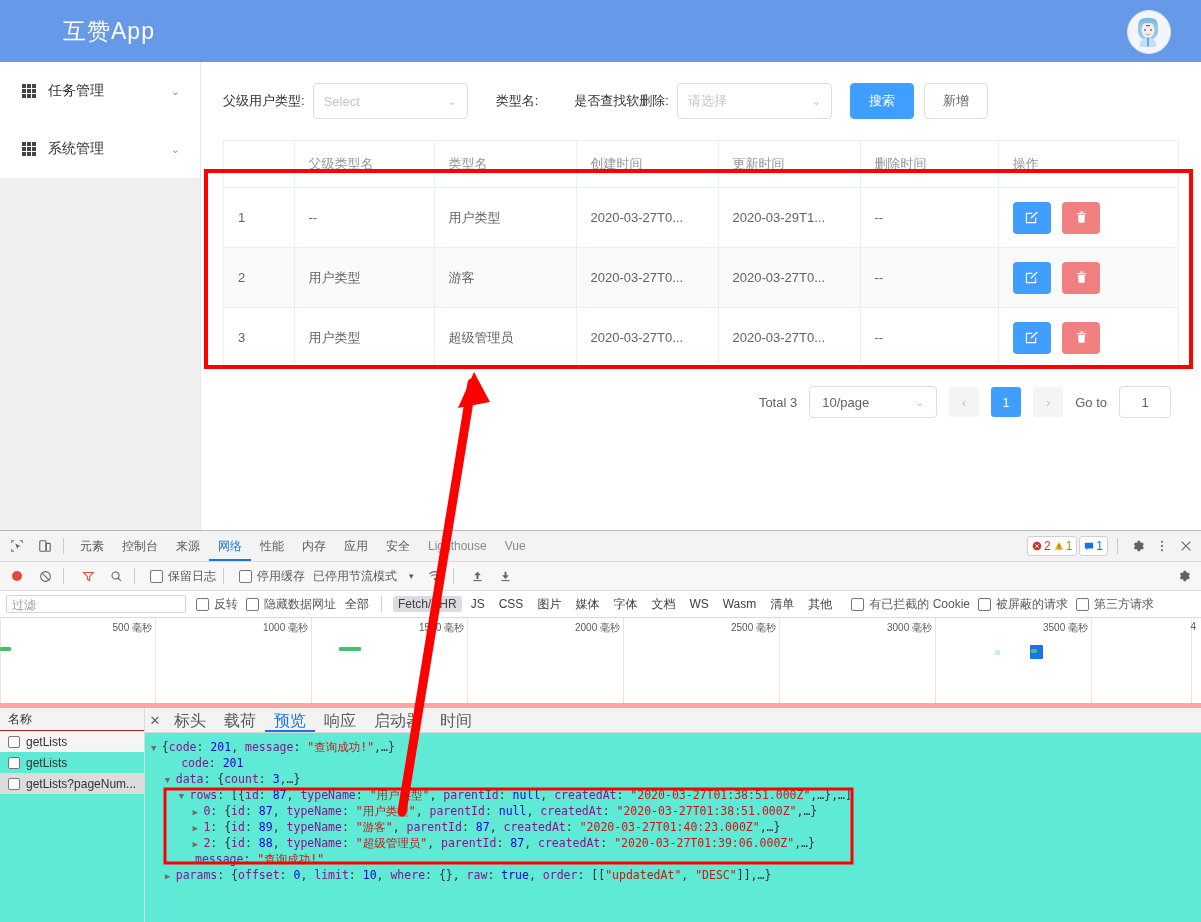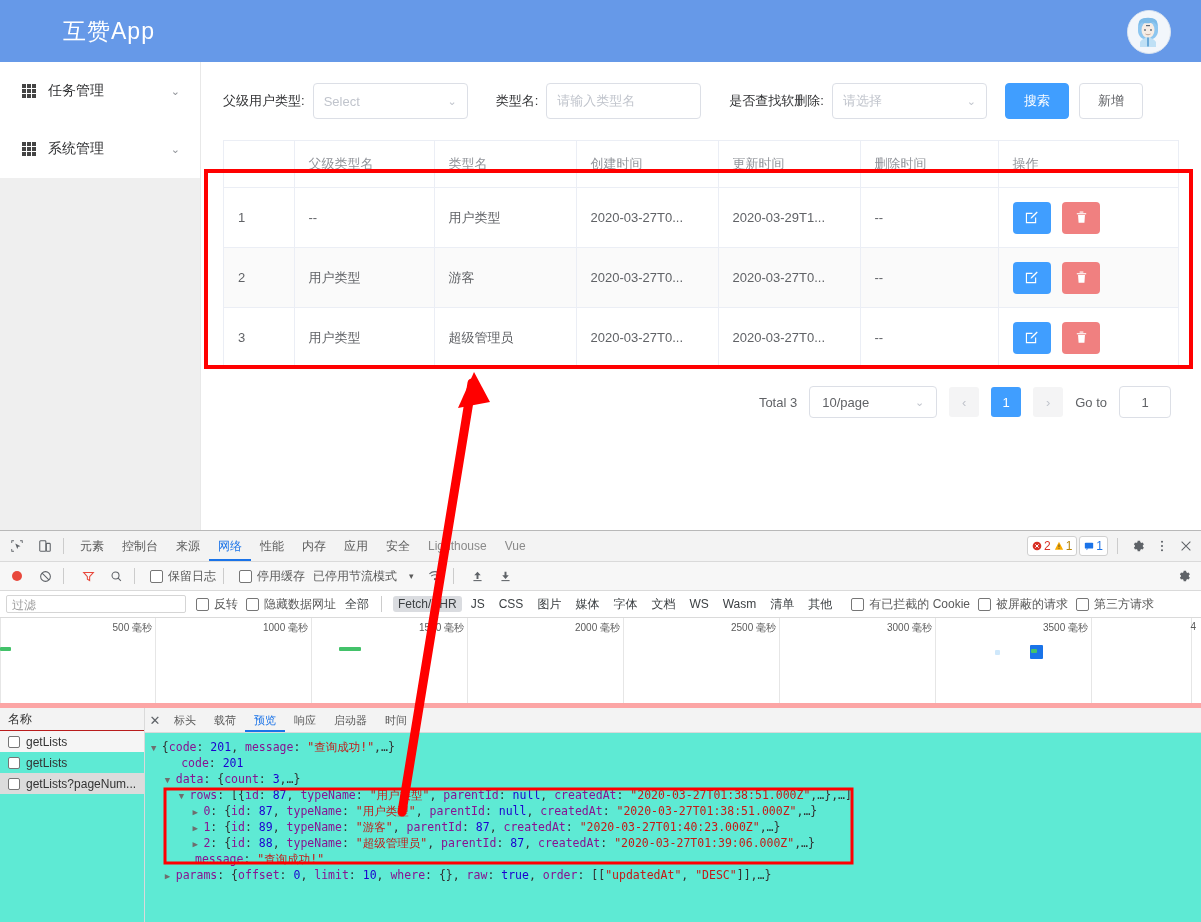--- a/index.html
+++ b/index.html
@@ -98,21 +98,21 @@
   .tl-bar{position:absolute;height:4px;border-radius:1px;}
   #dt-lower{display:flex;height:calc(392px - 30px - 28px - 26px - 85px);}
   #req-list{width:145px;border-right:1px solid #dadada;box-sizing:border-box;}
   #req-head{height:22px;line-height:22px;padding-left:8px;background:#f3f3f3;border-bottom:1px solid #b91c1c;color:#333;font-size:12px;}
   .req-row{height:21px;display:flex;align-items:center;padding-left:8px;font-size:12px;color:#333;cursor:pointer;}
   .req-row .rcb{width:10px;height:10px;border:1px solid #767676;border-radius:2px;margin-right:6px;background:#fff;}
   .req-row.alt{background:#f5f5f5;}
   .req-row.sel{background:#dcdcdc;}
   #detail-pane{flex:1;position:relative;}
   #detail-tabs{height:24px;display:flex;align-items:center;background:#f3f3f3;border-bottom:1px solid #dadada;}
-  .dtab{padding:0 9px;height:23px;line-height:23px;cursor:pointer;color:#5a5a5a;font-size:11px;}
+  .dtab{padding:0 9px;height:23px;line-height:23px;cursor:pointer;color:#5a5a5a;font-size:16px;}
   .dtab.active{color:#1a73e8;box-shadow:inset 0 -2px 0 #1a73e8;}
   #close-x{width:20px;display:flex;align-items:center;justify-content:center;color:#5f6368;cursor:pointer;font-size:13px;}
   #json-view{font-family:"DejaVu Sans Mono","Liberation Mono",monospace;font-size:11.5px;line-height:16px;
              padding:6px 0 0 6px;color:#303030;white-space:nowrap;}
   .jline{height:16px;white-space:pre;}
   .tri{color:#6e6e6e;font-size:9px;}
   .k{color:#881391;}
   .num{color:#1c00cf;}
   .str{color:#c41a16;}
   .nul{color:#1c00cf;}
@@ -185,23 +185,20 @@
 
     <div id="content">
       <div id="filter-bar">
         <span class="f-label">父级用户类型:</span>
         <div class="f-select">
           <span>Select</span>
           <span class="caret">⌄</span>
         </div>
         <span class="gap"></span>
         <span class="f-label">类型名:</span>
-        <div class="f-input">
-          <span>请输入类型名</span>
-        </div>
         <span class="gap"></span>
         <span class="f-label">是否查找软删除:</span>
         <div class="f-select">
           <span>请选择</span>
           <span class="caret">⌄</span>
         </div>
         <span style="width:18px"></span>
         <div class="btn btn-primary">搜索</div>
         <span style="width:10px"></span>
         <div class="btn btn-default">新增</div>

